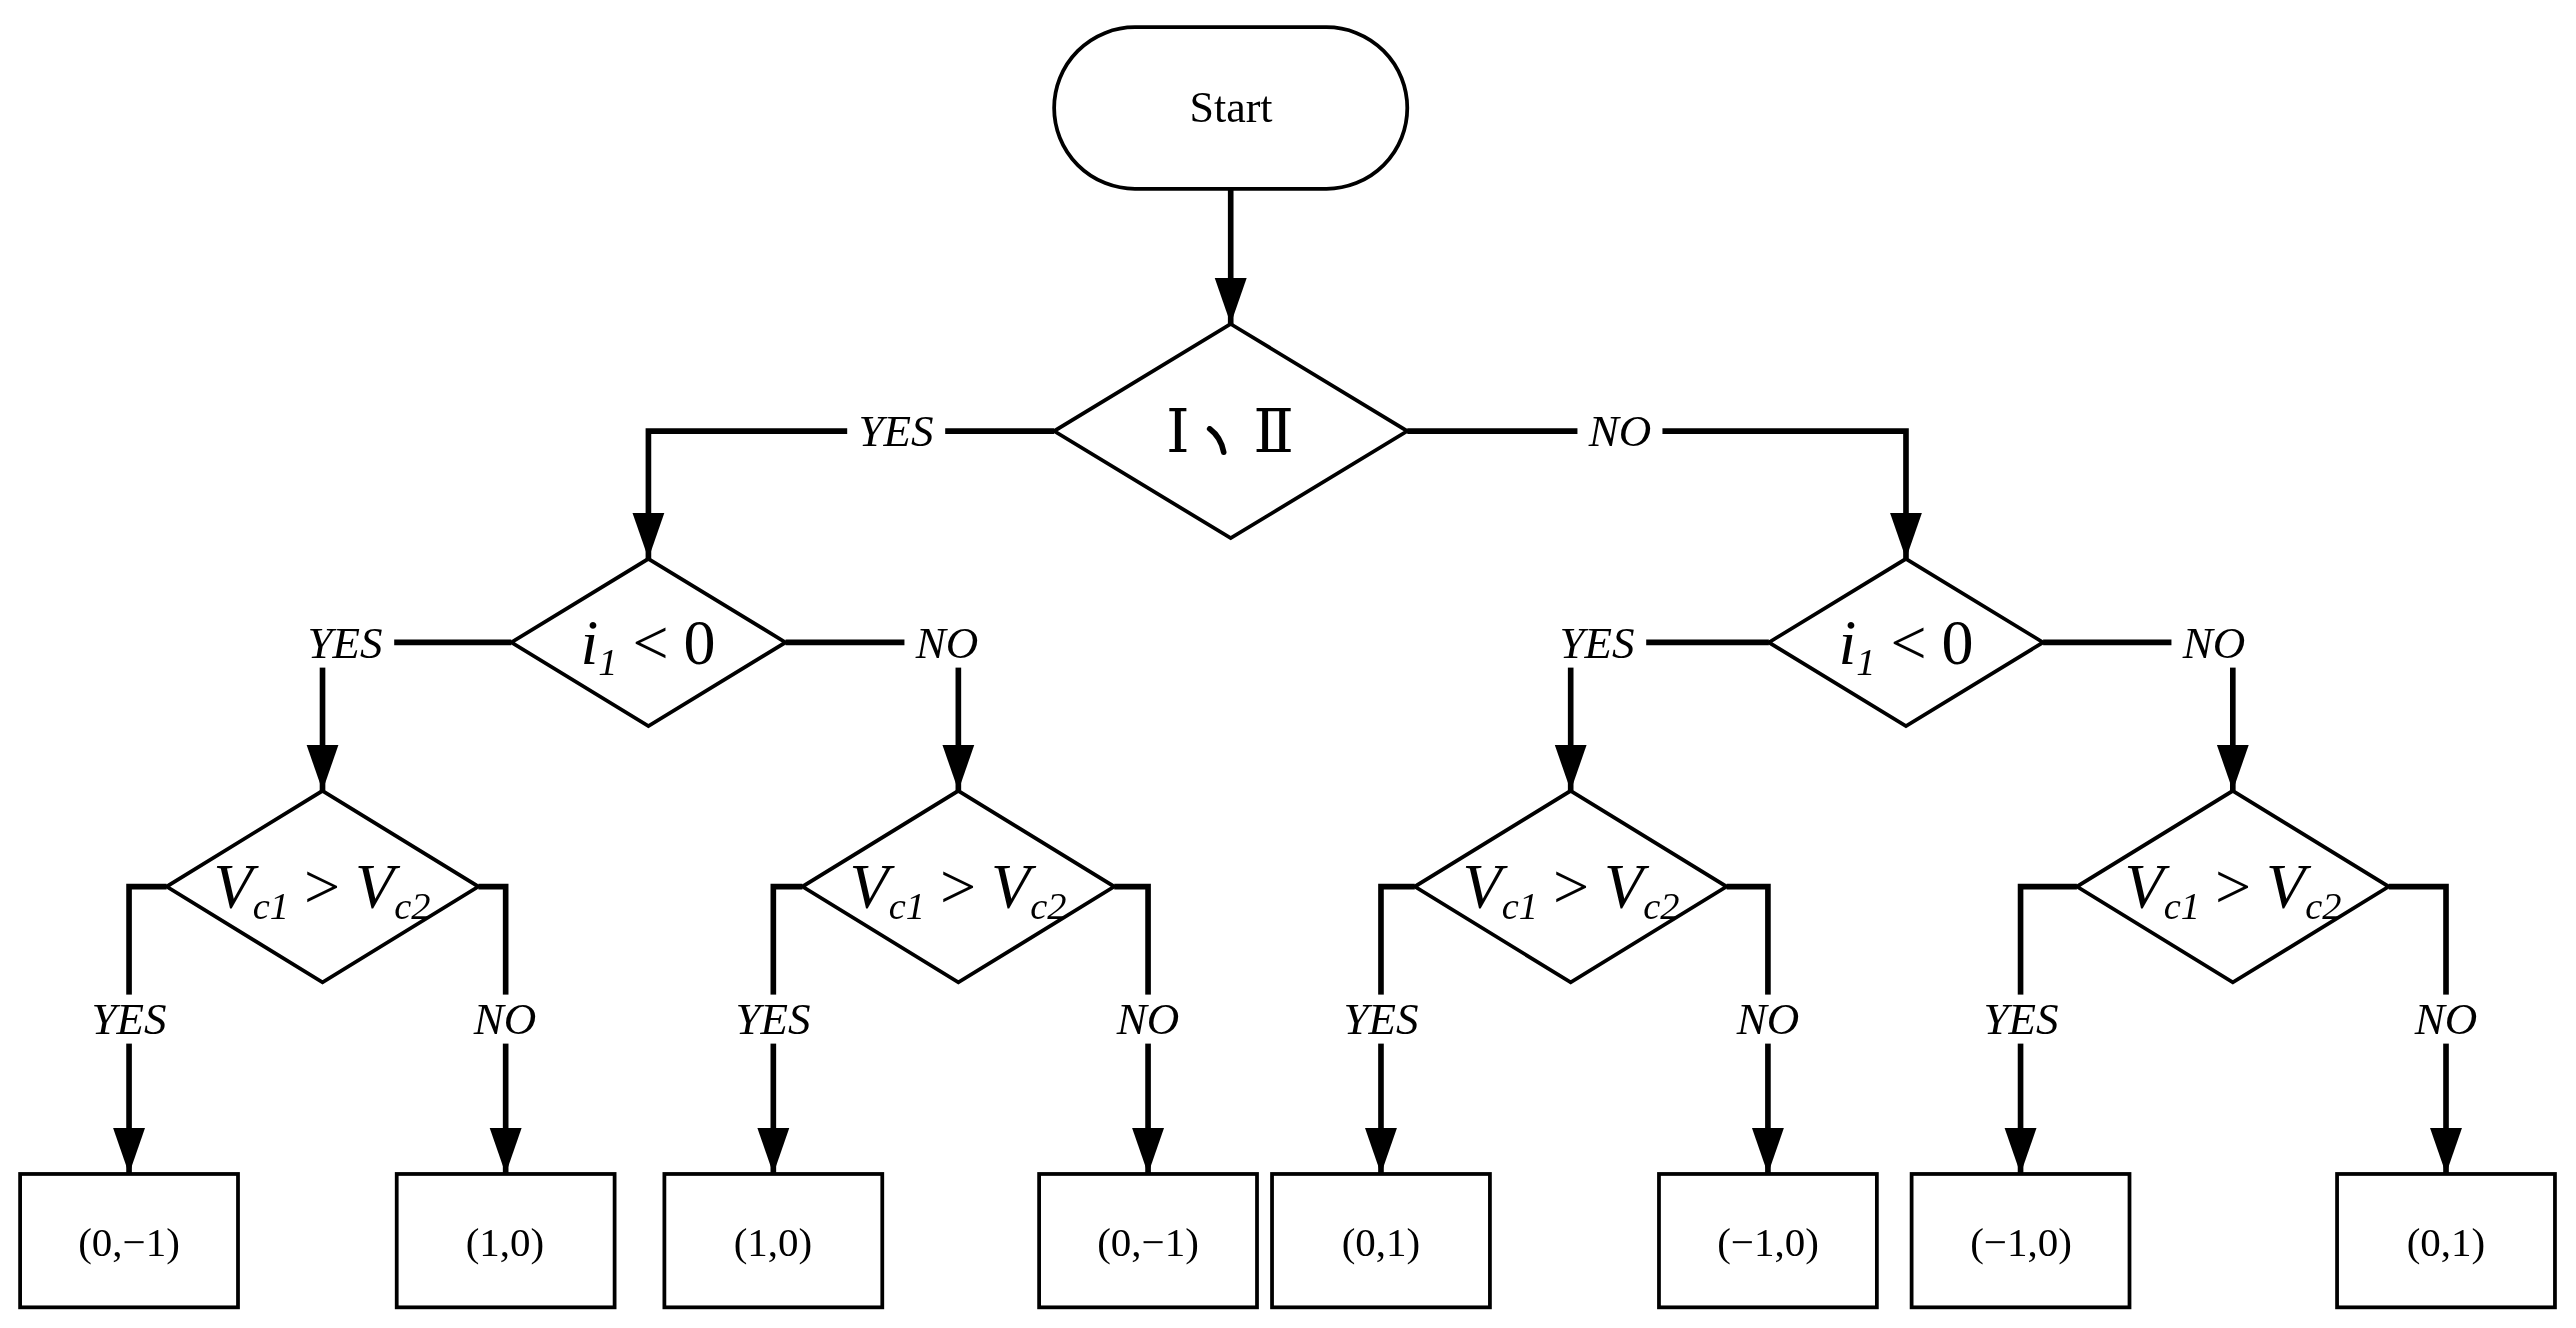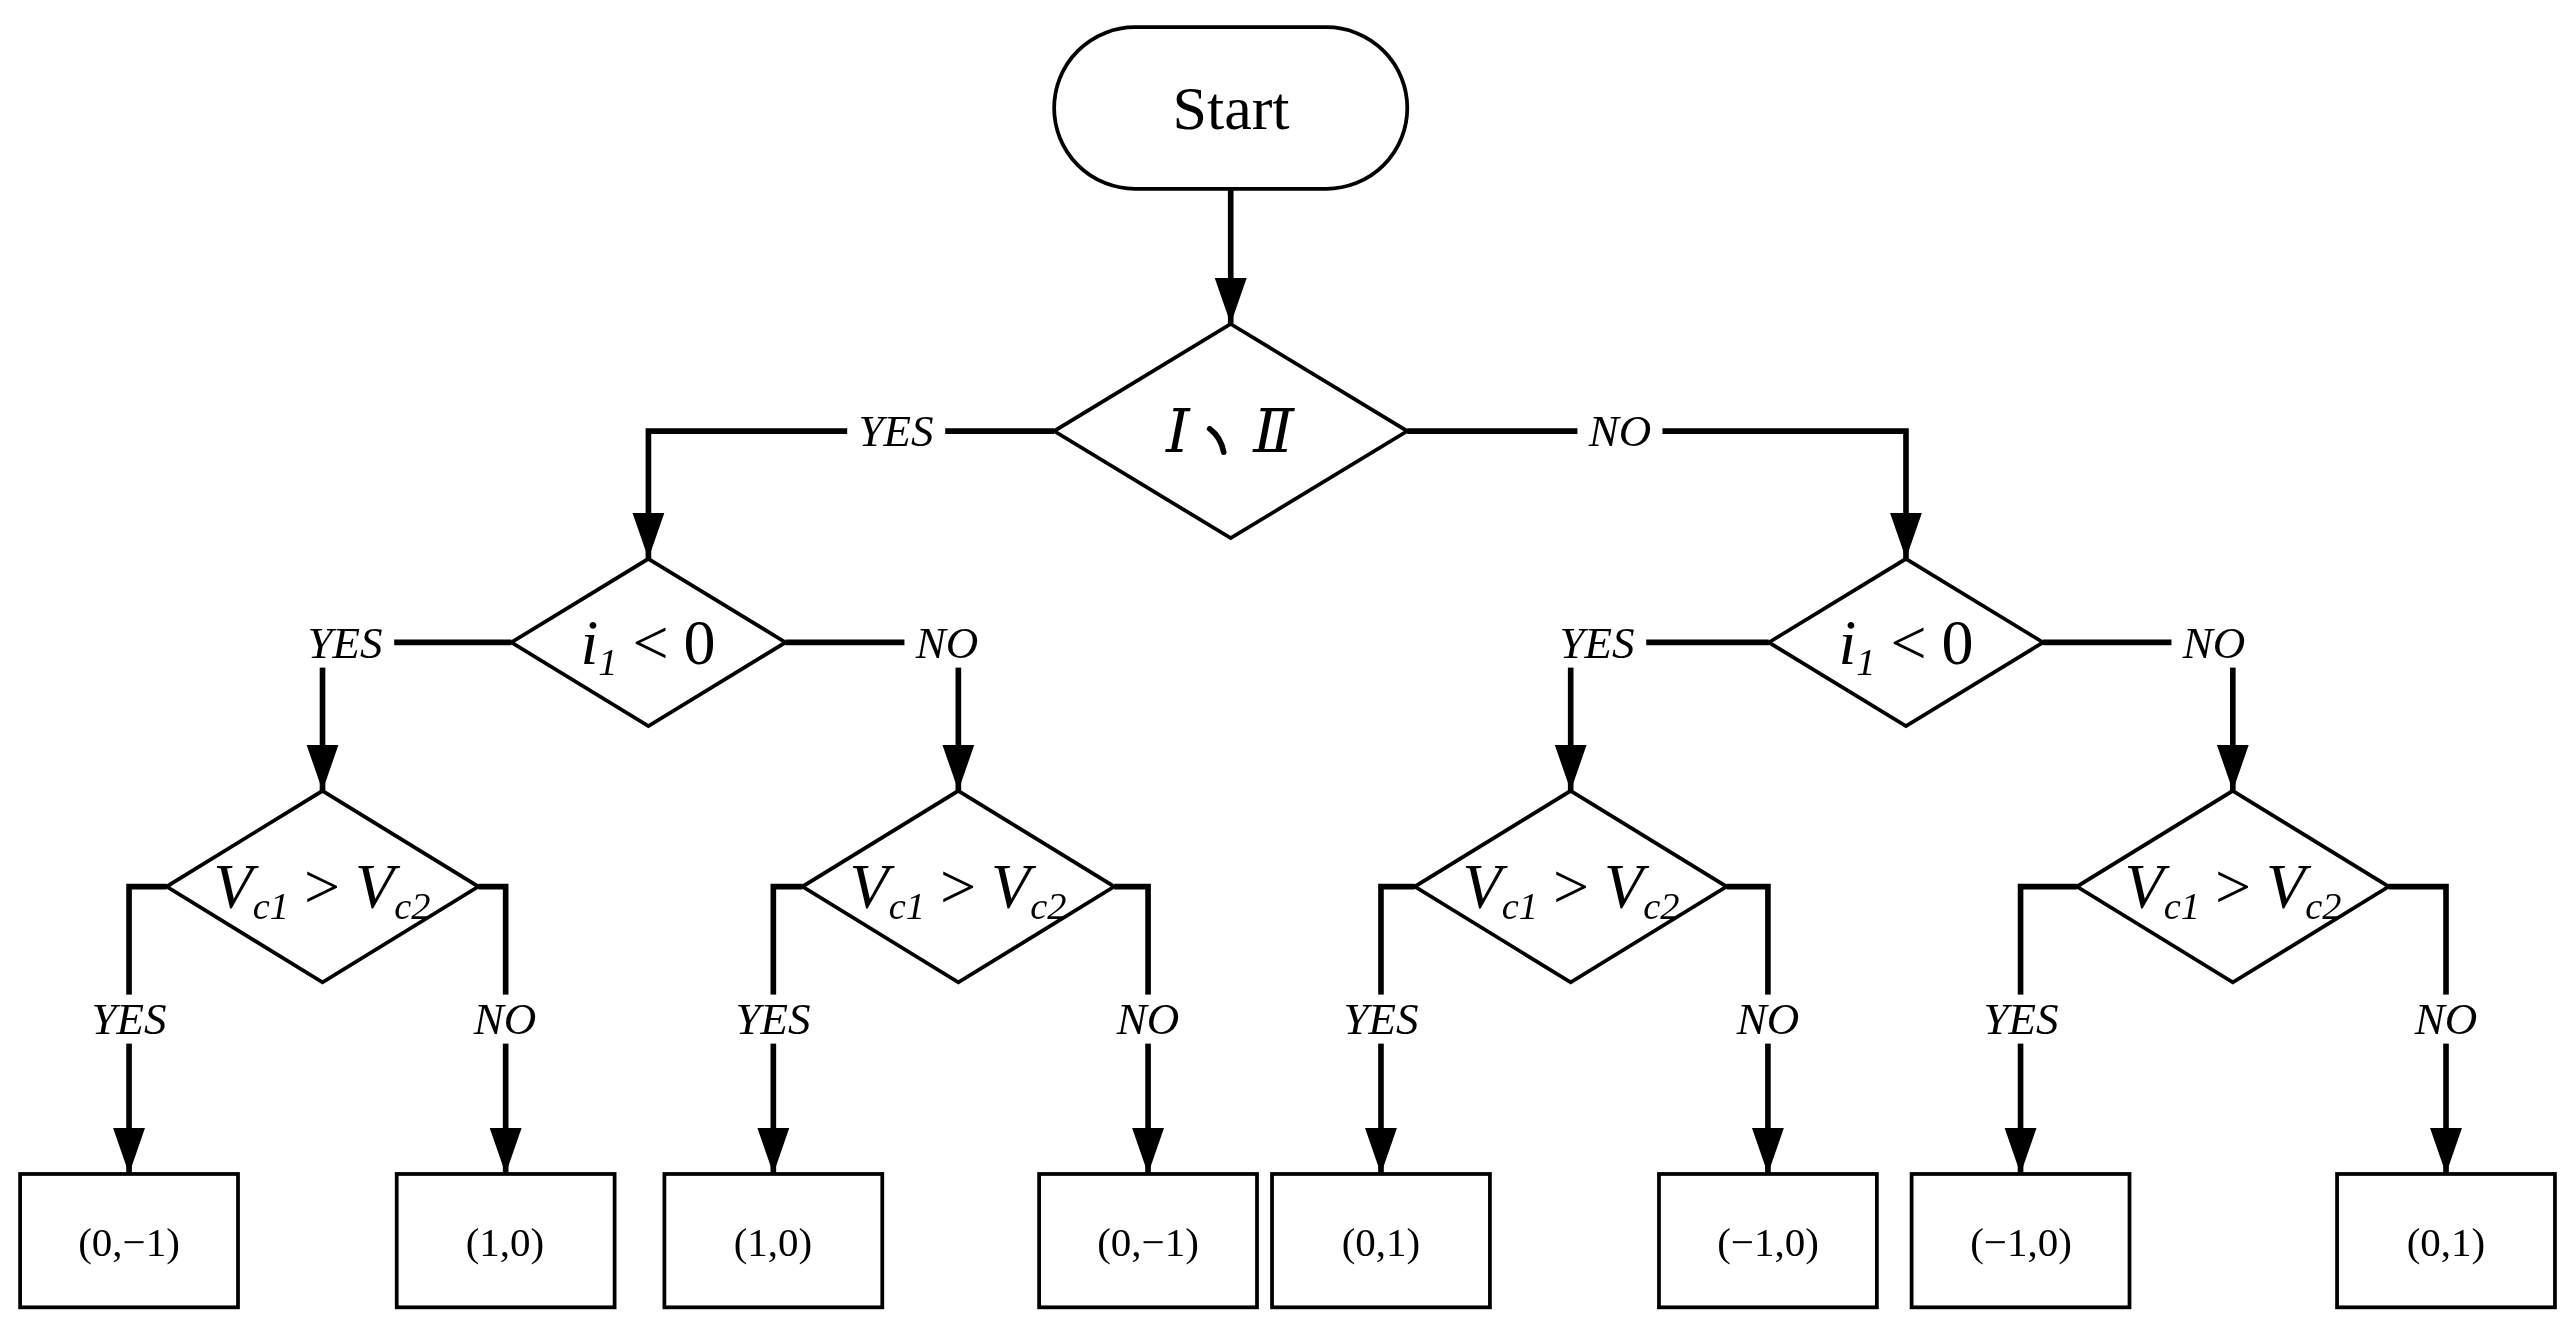--- a/index.html
+++ b/index.html
@@ -14,22 +14,22 @@
   .wires{position:absolute;left:0;top:0;width:100%;height:100%;}
   .shape{fill:#ffffff;stroke:#000000;stroke-width:4;}
   .conn{fill:none;stroke:#000000;stroke-width:6;}
   .lbl{
     position:absolute;
     transform:translate(-50%,-50%);
     white-space:nowrap;
     line-height:1;
     text-align:center;
   }
-  .start-lbl{font-size:62px;text-align:right;}
-  .regions-lbl{font-size:60px;font-family:"DejaVu Serif","DejaVu Sans","Liberation Serif",serif;font-style:italic;}
+  .start-lbl{font-size:44px;text-align:right;}
+  .regions-lbl{font-size:60px;font-family:"DejaVu Serif","DejaVu Sans","Liberation Serif",serif;}
   .regions-lbl .rn{letter-spacing:1.9px;}
   .math-lbl{font-size:64px;}
   .math-lbl .var{font-style:italic;}
   .math-lbl sub{font-size:0.6em;font-style:italic;vertical-align:baseline;position:relative;top:0.28em;line-height:0;}
   .math-lbl .op{margin:0 15px;font-style:normal;}
   .branch{font-size:45px;background:#ffffff;padding:1.9px 11.3px;font-style:italic;}
   .box-lbl{font-size:41px;}
   .ideo-comma{display:inline-block;width:24.4px;height:30px;margin:0 24.4px 0 13px;vertical-align:-3.8px;}
 </style>
 </head>

